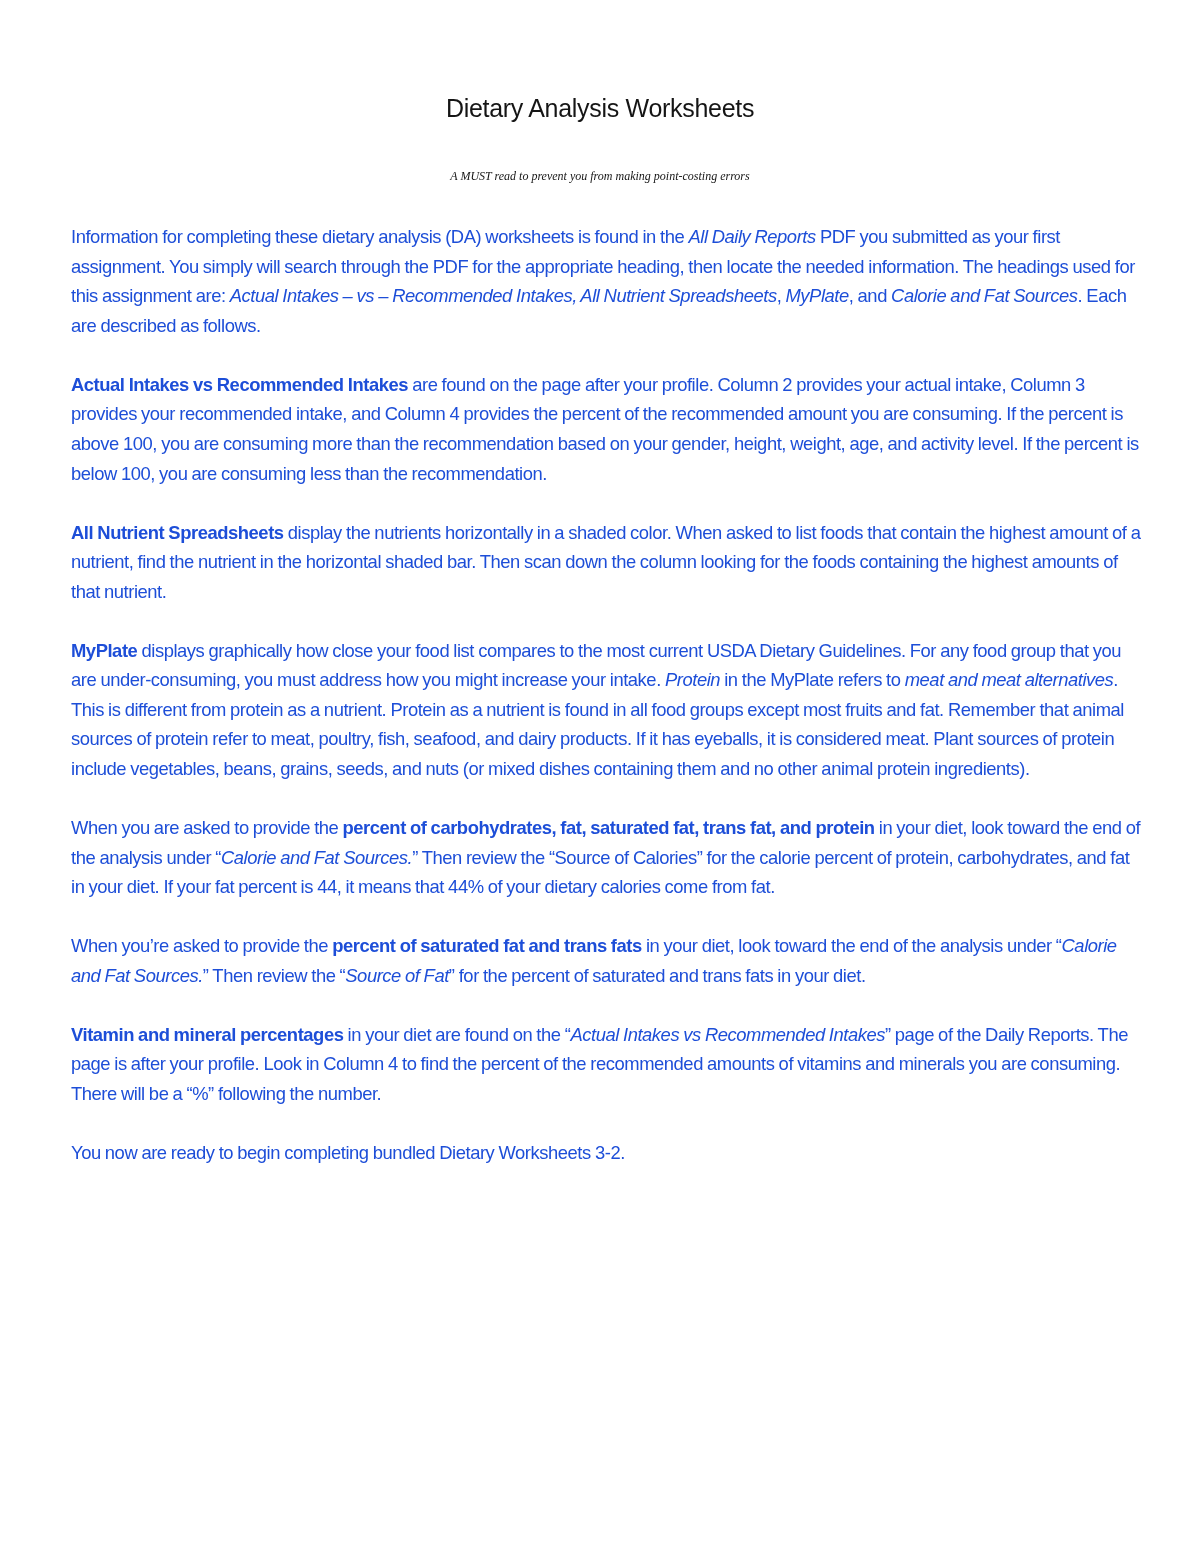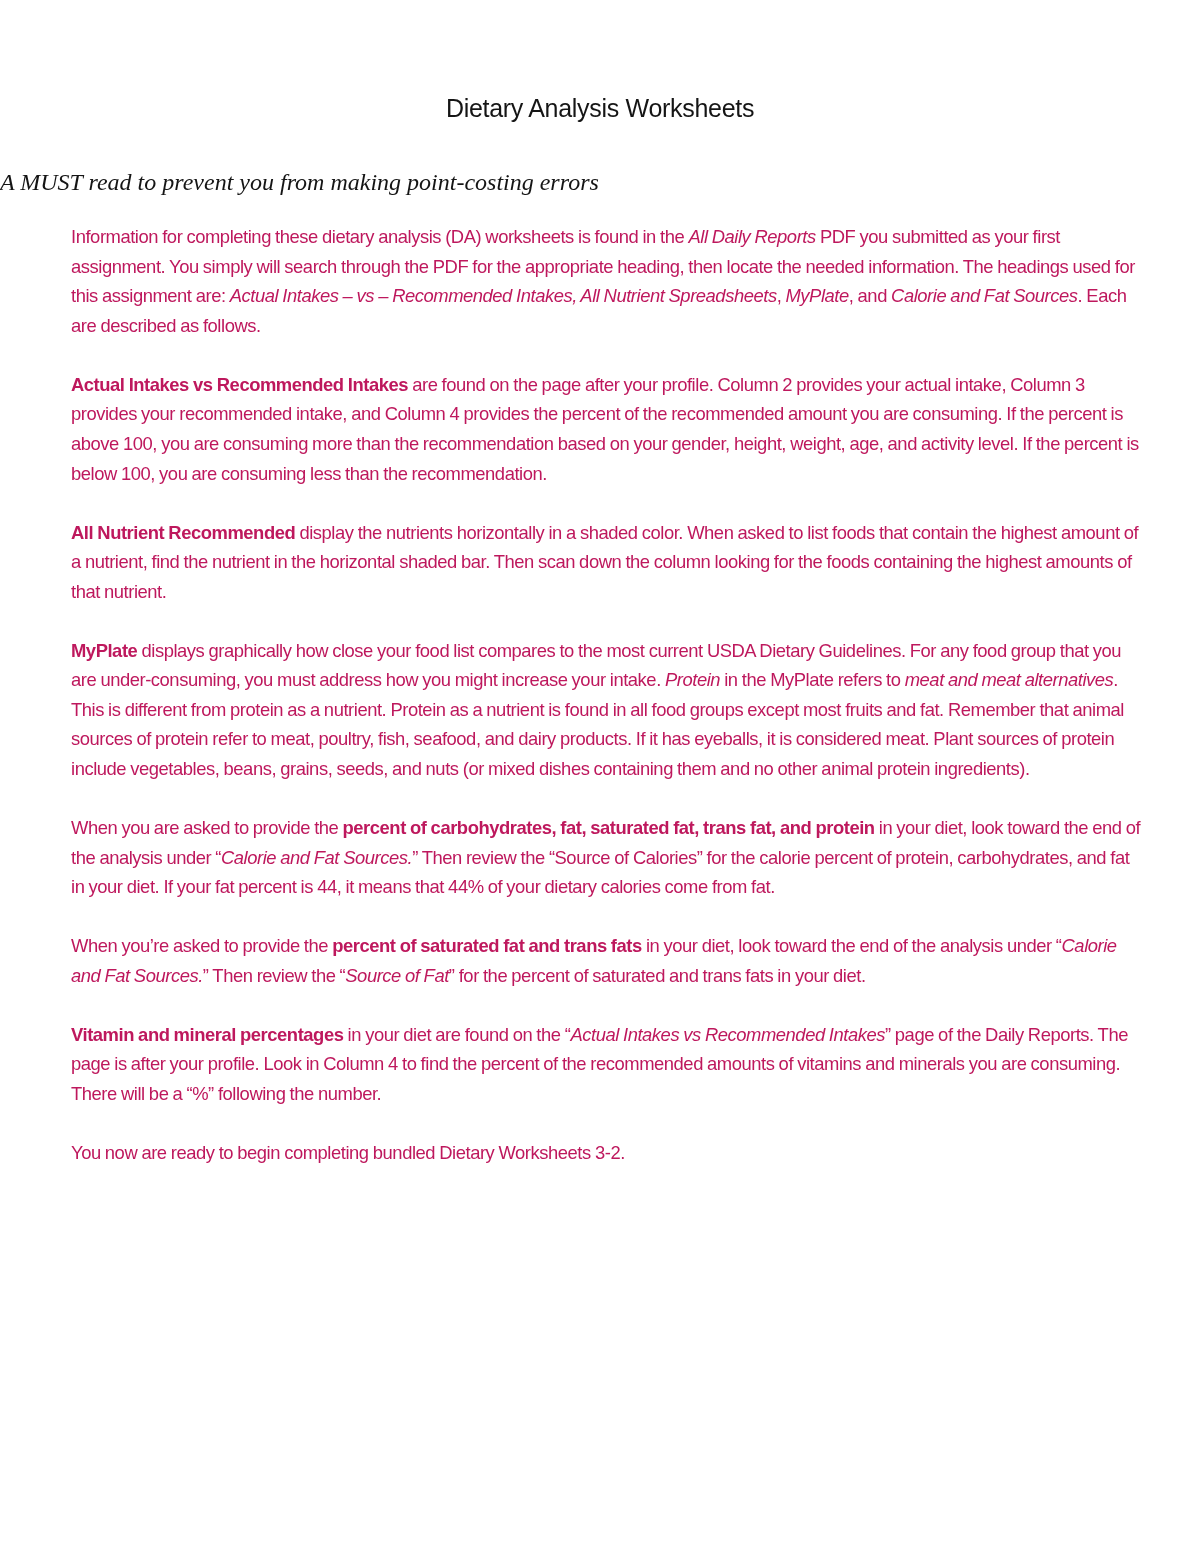--- a/index.html
+++ b/index.html
@@ -34,55 +34,55 @@
       font-weight: normal;
       letter-spacing: -0.3px;
       margin: 0;
       color: #151515;
     }
     .subtitle {
       position: absolute;
       top: 169px;
       left: 0;
       width: 1200px;
-      text-align: left;
+      text-align: center;
       font-family: "Liberation Serif", "DejaVu Serif", serif;
-      font-size: 24px;
+      font-size: 12px;
       font-style: italic;
       margin: 0;
       color: #151515;
     }
     .body {
       position: absolute;
       left: 71px;
       top: 222px;
       width: 1070px;
       font-family: "Liberation Sans", "DejaVu Sans", sans-serif;
       font-size: 18.4px;
       line-height: 29.6px;
       letter-spacing: -0.45px;
       word-spacing: -0.5px;
-      color: #be185d;
+      color: #1d4ed8;
     }
     .para {
       margin: 0 0 29.4px 0;
     }
     .para .b { font-weight: bold; }
     .para .i { font-style: italic; }
   </style>
 </head>
 <body>
 
 <div class="page">
   <h1 class="title">Dietary Analysis Worksheets</h1>
   <p class="subtitle">A MUST read to prevent you from making point-costing errors</p>
 
   <div class="body">
     <p class="para"><span class="n">Information for completing these dietary analysis (DA) worksheets is found in the </span><span class="i">All Daily Reports</span><span class="n"> PDF you submitted as your first assignment. You simply will search through the PDF for the appropriate heading, then locate the needed information. The headings used for this assignment are: </span><span class="i">Actual Intakes – vs – Recommended Intakes, All Nutrient Spreadsheets</span><span class="n">, </span><span class="i">MyPlate</span><span class="n">, and </span><span class="i">Calorie and Fat Sources</span><span class="n">. Each are described as follows.</span></p>
     <p class="para"><span class="b">Actual Intakes vs Recommended Intakes</span><span class="n"> are found on the page after your profile. Column 2 provides your actual intake, Column 3 provides your recommended intake, and Column 4 provides the percent of the recommended amount you are consuming. If the percent is above 100, you are consuming more than the recommendation based on your gender, height, weight, age, and activity level. If the percent is below 100, you are consuming less than the recommendation.</span></p>
-    <p class="para"><span class="b">All Nutrient Recommended</span><span class="n"> display the nutrients horizontally in a shaded color. When asked to list foods that contain the highest amount of a nutrient, find the nutrient in the horizontal shaded bar. Then scan down the column looking for the foods containing the highest amounts of that nutrient.</span></p>
+    <p class="para"><span class="b">All Nutrient Spreadsheets</span><span class="n"> display the nutrients horizontally in a shaded color. When asked to list foods that contain the highest amount of a nutrient, find the nutrient in the horizontal shaded bar. Then scan down the column looking for the foods containing the highest amounts of that nutrient.</span></p>
     <p class="para"><span class="b">MyPlate</span><span class="n"> displays graphically how close your food list compares to the most current USDA Dietary Guidelines. For any food group that you are under-consuming, you must address how you might increase your intake. </span><span class="i">Protein</span><span class="n"> in the MyPlate refers to </span><span class="i">meat and meat alternatives</span><span class="n">. This is different from protein as a nutrient. Protein as a nutrient is found in all food groups except most fruits and fat. Remember that animal sources of protein refer to meat, poultry, fish, seafood, and dairy products. If it has eyeballs, it is considered meat. Plant sources of protein include vegetables, beans, grains, seeds, and nuts (or mixed dishes containing them and no other animal protein ingredients).</span></p>
     <p class="para"><span class="n">When you are asked to provide the </span><span class="b">percent of carbohydrates, fat, saturated fat, trans fat, and protein</span><span class="n"> in your diet, look toward the end of the analysis under “</span><span class="i">Calorie and Fat Sources.</span><span class="n">” Then review the “Source of Calories” for the calorie percent of protein, carbohydrates, and fat in your diet. If your fat percent is 44, it means that 44% of your dietary calories come from fat.</span></p>
     <p class="para"><span class="n">When you’re asked to provide the </span><span class="b">percent of saturated fat and trans fats</span><span class="n"> in your diet, look toward the end of the analysis under “</span><span class="i">Calorie and Fat Sources.</span><span class="n">” Then review the “</span><span class="i">Source of Fat</span><span class="n">” for the percent of saturated and trans fats in your diet.</span></p>
     <p class="para"><span class="b">Vitamin and mineral percentages</span><span class="n"> in your diet are found on the “</span><span class="i">Actual Intakes vs Recommended Intakes</span><span class="n">” page of the Daily Reports. The page is after your profile. Look in Column 4 to find the percent of the recommended amounts of vitamins and minerals you are consuming. There will be a “%” following the number.</span></p>
     <p class="para"><span class="n">You now are ready to begin completing bundled Dietary Worksheets 3-2.</span></p>
   </div>
 </div>
 
 </body></html>

